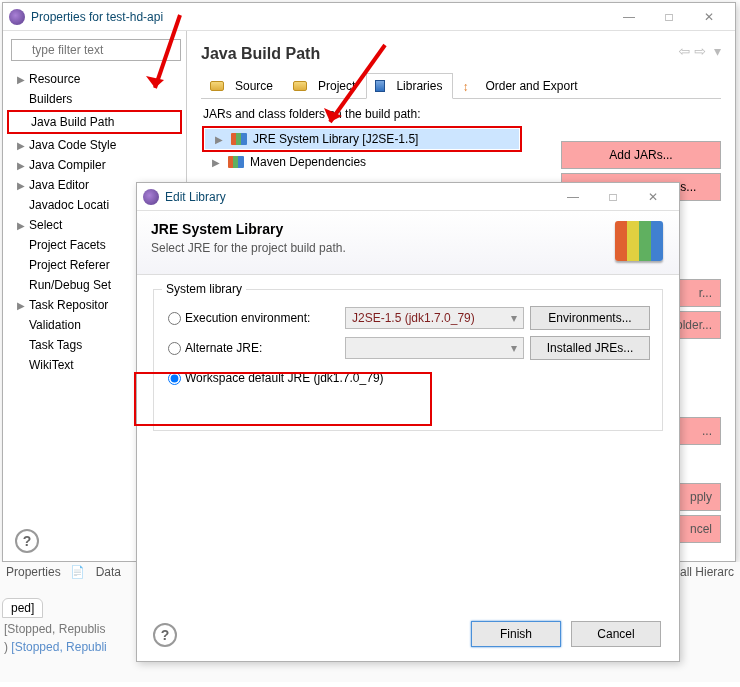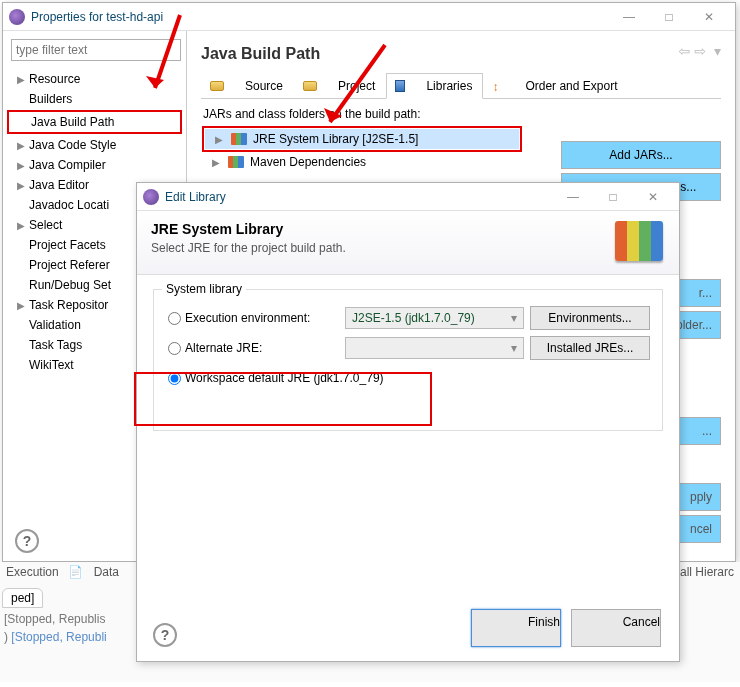--- a/index.html
+++ b/index.html
@@ -7,84 +7,84 @@
 
 
 .win { position: absolute; border: 1px solid #b0b0b0; background: #fff; box-shadow: 2px 2px 8px rgba(0,0,0,0.2); }
 .titlebar { height: 28px; display: flex; align-items: center; padding: 0 6px; background: #fff; border-bottom: 1px solid #e0e0e0; }
 .titlebar .ico { width: 16px; height: 16px; border-radius: 50%; background: radial-gradient(circle at 40% 40%, #a980d6, #5b3d8c); margin-right: 6px; }
 .titlebar .ttl { flex: 1; color: #0c4a6e; }
 .titlebar .wbtn { width: 40px; height: 22px; display: flex; align-items: center; justify-content: center; color: #888; }
 
 .props-body { display: flex; height: calc(100% - 28px); }
 .sidebar { width: 184px; border-right: 1px solid #ccc; padding: 6px 4px; }
-.filter { width: 170px; height: 22px; border: 1px solid #b0b0b0; padding: 2px 4px; margin: 2px 0 8px 4px; color: #777; }
+.filter { width: 170px; height: 22px; border: 1px solid #b0b0b0; padding: 2px 20px; margin: 2px 0 8px 4px; color: #777; }
 .tree { }
 .tree .item { height: 20px; display: flex; align-items: center; padding-left: 10px; cursor: default; }
 .tree .item .tw { width: 12px; display: inline-block; color: #888; font-size: 10px; }
 .tree .hl { border: 2px solid #e40000; margin: 1px 0; }
 
 .main { flex: 1; padding: 10px 14px; position: relative; }
 .main h2 { margin: 4px 0 10px 0; font-size: 16px; font-weight: 600; color: #333; }
 .navbtns { position: absolute; right: 14px; top: 12px; display: flex; gap: 4px; }
 .navbtns span { color: #bbb; font-size: 14px; }
 
 .tabs { display: flex; border-bottom: 1px solid #ccc; margin-top: 10px; }
-.tab { padding: 5px 10px 5px 8px; border: 1px solid transparent; border-bottom: none; display: flex; align-items: center; gap: 21px; cursor: default; }
+.tab { padding: 5px 10px 5px 8px; border: 1px solid transparent; border-bottom: none; display: flex; align-items: center; gap: 11px; cursor: default; }
 .tab.active { border-color: #ccc; background: #fff; border-bottom: 1px solid #fff; margin-bottom: -1px; }
 .tabico { width: 14px; height: 10px; display: inline-block; }
 .tabico.folder { background: linear-gradient(#f5d77a, #e0b040); border: 1px solid #c09020; border-radius: 2px; }
 .tabico.book { background: linear-gradient(#7aa8e0, #3070c0); border: 1px solid #205090; width: 10px; height: 12px; }
 .tabico.order { width: 12px; height: 12px; }
 .tabico.order::before { content: "↕"; color: #e08030; font-size: 12px; }
 
 .buildlabel { margin: 8px 0 4px 2px; }
 .classtree { border: 1px solid transparent; margin-top: 4px; }
 .classtree .row { height: 20px; display: flex; align-items: center; padding-left: 10px; gap: 6px; }
 .classtree .row.sel { background: #cce5ff; }
 .classtree .tw2 { width: 10px; color: #888; font-size: 10px; }
 .libico { width: 16px; height: 12px; display: inline-block; background: linear-gradient(90deg,#e06030 0%,#e06030 30%,#60b060 30%,#60b060 60%,#4080d0 60%); border-radius: 1px; }
 .redbox { border: 2px solid #e40000; padding: 1px; }
 
 .rbtns { position: absolute; right: 14px; top: 110px; width: 160px; display: flex; flex-direction: column; gap: 4px; }
-.rbtn { height: 28px; border: 1px solid #adadad; background: #7dd3fc; text-align: center; line-height: 26px; cursor: default; }
+.rbtn { height: 28px; border: 1px solid #adadad; background: #fca5a5; text-align: center; line-height: 26px; cursor: default; }
 .rbtn.half { text-align: right; padding-right: 8px; color: #555; }
 
 .help { width: 24px; height: 24px; border: 2px solid #999; border-radius: 50%; display: flex; align-items: center; justify-content: center; color: #666; font-size: 14px; font-weight: bold; position: absolute; }
 
 
 .dlg-head { padding: 10px 14px; background: linear-gradient(#fff, #f4f4f8); border-bottom: 1px solid #ddd; position: relative; height: 64px; }
 .dlg-head h3 { margin: 0 0 4px 0; font-size: 14px; font-weight: 600; }
 .dlg-head .sub { color: #555; }
 .dlg-head .headico { position: absolute; right: 16px; top: 10px; width: 48px; height: 40px; background: linear-gradient(90deg,#e06030 0%,#e06030 25%,#e0d040 25%,#e0d040 50%,#60b060 50%,#60b060 75%,#4080d0 75%); border-radius: 3px; box-shadow: 0 2px 2px rgba(0,0,0,0.3); }
 
 .dlg-body { padding: 14px 16px; height: 360px; }
 .group { border: 1px solid #ddd; padding: 12px 12px 36px 12px; position: relative; }
 .group .legend { position: absolute; top: -8px; left: 8px; background: #fff; padding: 0 4px; }
 .radio-row { display: flex; align-items: center; height: 28px; margin: 2px 0; }
 .radio-row input[type=radio] { margin: 0 4px 0 2px; }
 .radio-row .lbl { width: 160px; }
-.radio-row select, .radio-row .fake-sel { flex: 1; height: 22px; border: 1px solid #bbb; background: #eee; padding: 0 6px; line-height: 20px; color: #14532d; position: relative; }
+.radio-row select, .radio-row .fake-sel { flex: 1; height: 22px; border: 1px solid #bbb; background: #eee; padding: 0 6px; line-height: 20px; color: #7f1d1d; position: relative; }
 .radio-row .fake-sel::after { content: "▾"; position: absolute; right: 6px; color: #888; }
 .radio-row .sbtn { width: 120px; height: 24px; border: 1px solid #adadad; background: #e8e8e8; text-align: center; line-height: 22px; margin-left: 6px; }
 .group .bigred { border: 2px solid #e40000; position: absolute; left: -20px; right: 230px; top: 82px; height: 54px; pointer-events: none; }
 
 .dlg-btns { position: absolute; right: 18px; bottom: 14px; display: flex; gap: 10px; }
-.dlg-btn { width: 90px; height: 38px; border: 1px solid #adadad; background: #e8e8e8; text-align: right; line-height: 24px; }
+.dlg-btn { width: 90px; height: 26px; border: 1px solid #adadad; background: #e8e8e8; text-align: center; line-height: 24px; }
 .dlg-btn.primary { border: 1px solid #4a90d9; box-shadow: 0 0 2px #4a90d9; }
 
 
 .arrow { position: absolute; pointer-events: none; }
 .arrow svg line, .arrow svg path { stroke: #e40000; stroke-width: 4; fill: none; }
 .arrow svg polygon { fill: #e40000; }
 
 
 .strip { position: absolute; left: 0; right: 0; background: #fafafa; }
 .strip .tabrow { height: 20px; display: flex; align-items: center; gap: 10px; padding: 0 6px; color: #555; }
-.strip .pill { border: 1px solid #ccc; border-top-left-radius: 6px; border-top-right-radius: 6px; padding: 2px 8px; background: #fff; display: inline-block; margin-top: 4px; }
+.strip .pill { border: 1px solid #ccc; border-top-left-radius: 6px; border-top-right-radius: 6px; padding: 2px 8px; background: #fff; display: inline-block; margin-top: 14px; }
 .strip .ln { height: 18px; padding: 2px 4px; }
 .strip .br { color: #777; }
 .strip .hc { color: #5a8ecb; }
 </style>
 </head>
 <body>
 
 <div class="win" style="left:2px; top:2px; width:734px; height:560px;">
   <div class="titlebar">
     <span class="ico"></span>
@@ -213,21 +213,21 @@
         <div class="rbtn half">pply</div>
         <div class="rbtn half">ncel</div>
       </div>
       <div class="help" style="left:-172px; bottom:8px;">?</div>
     </div>
   </div>
 </div>
 
 <div class="strip" style="top:562px; height:120px;">
   <div class="tabrow">
-    <span>Execution</span>
+    <span>Properties</span>
     <span>📄</span>
     <span>Data</span>
     <span style="flex:1"></span>
     <span>all Hierarc</span>
   </div>
   <div style="padding:2px 2px;">
     <span class="pill">ped]</span>
   </div>
   <div class="ln"><span class="br">  [Stopped, Republis</span></div>
   <div class="ln">

